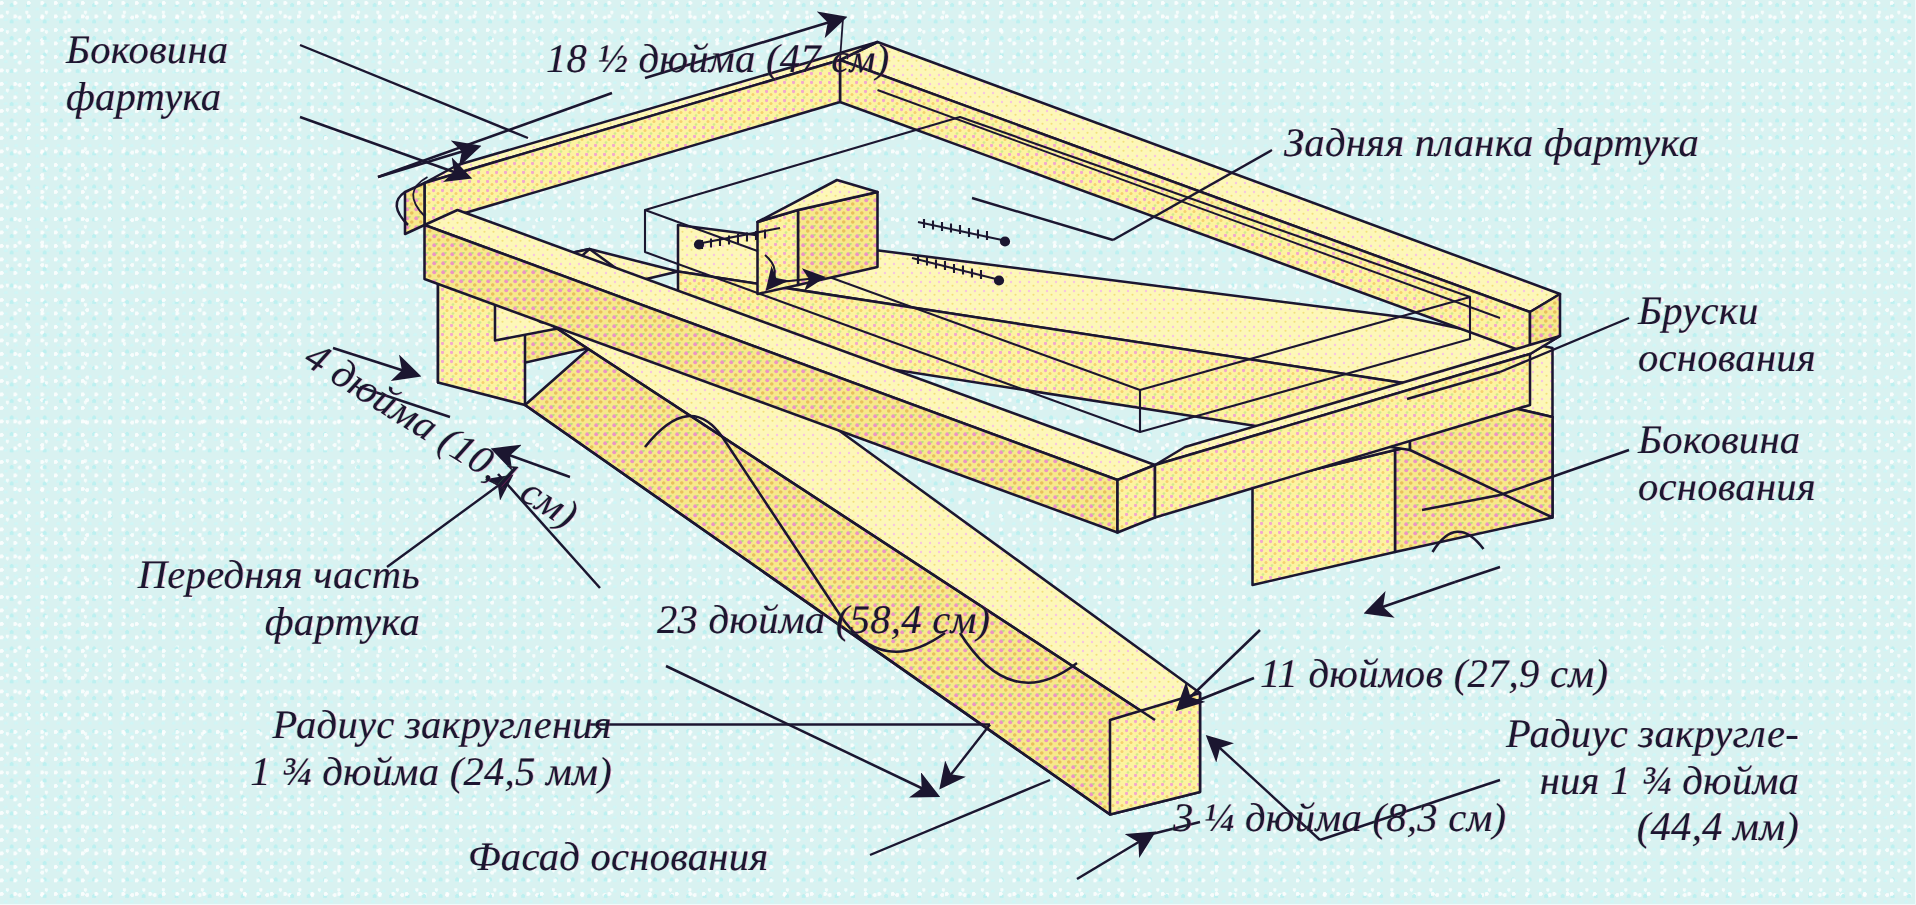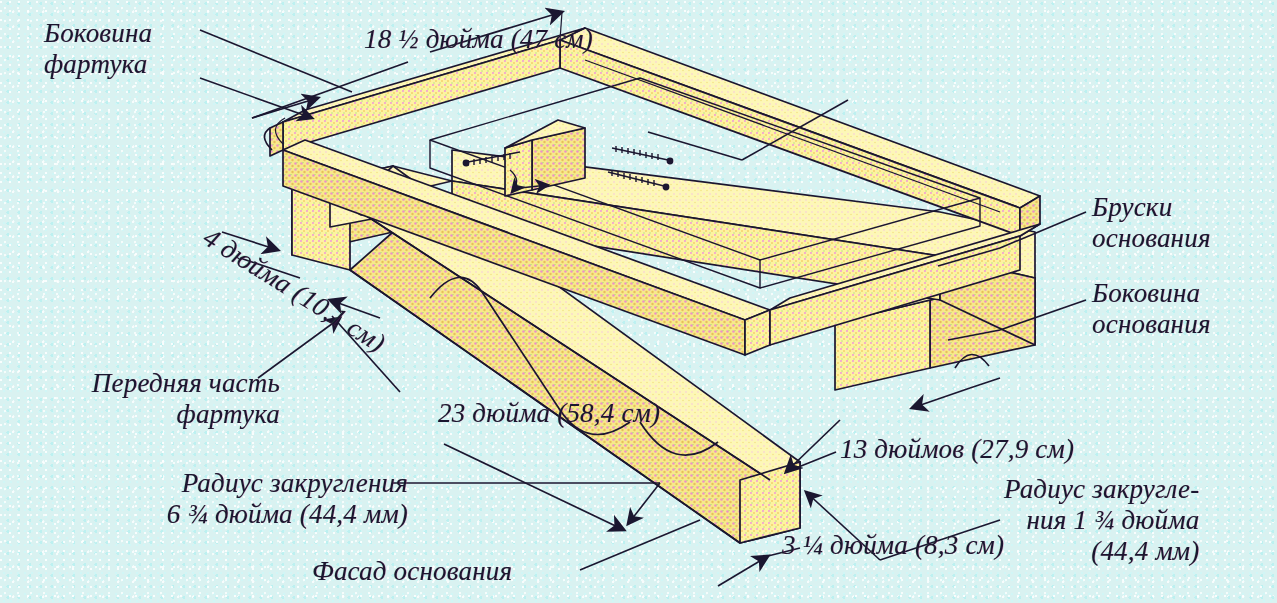--- a/index.html
+++ b/index.html
@@ -221,42 +221,43 @@
 
         <path d="M718 586 L768 556" marker-end="url(#ah)"></path>
         <path d="M768 556 L800 548"></path>
       </g>
     </g>
   </svg>
 
   <div class="lbl" style="left:44px; top:18px;">Боковина
 фартука</div>
 
+  <div class="lbl" style="left:856px; top:80px;">Задняя планка фартука</div>
 
   <div class="lbl" style="left:1092px; top:192px;">Бруски
 основания</div>
 
   <div class="lbl" style="left:1092px; top:278px;">Боковина
 основания</div>
 
   <div class="lbl r-center" style="left:10px; top:368px; width:270px;">Передняя часть
 фартука</div>
 
   <div class="lbl r-center" style="left:78px; top:468px; width:330px;">Радиус закругления
-6 ¾ дюйма (44,4 мм)</div>
+1 ¾ дюйма (24,5 мм)</div>
 
   <div class="lbl" style="left:312px; top:556px;">Фасад основания</div>
 
   <div class="lbl" style="left:1004px; top:474px;text-align:right;">Радиус закругле-
 ния 1 ¾ дюйма
 (44,4 мм)</div>
 
   <div class="lbl" style="left:364px; top:24px;">18 ½ дюйма (47 см)</div>
 
   <div class="lbl rot-4" style="left:214px; top:222px;">4 дюйма (10,1 см)</div>
 
   <div class="lbl" style="left:438px; top:398px;">23 дюйма (58,4 см)</div>
 
-  <div class="lbl" style="left:840px; top:434px;">13 дюймов (27,9 см)</div>
+  <div class="lbl" style="left:840px; top:434px;">11 дюймов (27,9 см)</div>
 
   <div class="lbl" style="left:782px; top:530px;">3 ¼ дюйма (8,3 см)</div>
 
 </div>
 
 </body></html>

